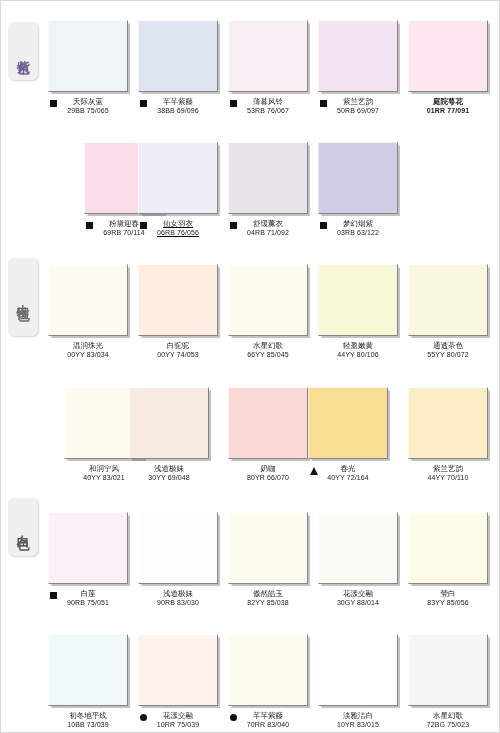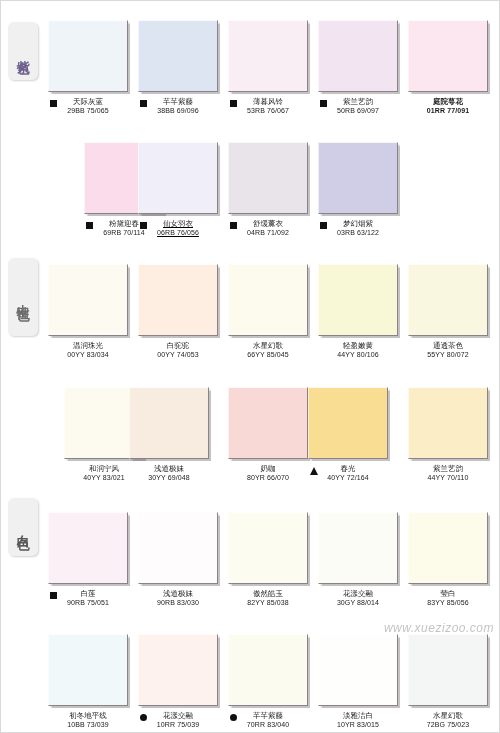--- a/index.html
+++ b/index.html
@@ -353,14 +353,13 @@
         <div class="cell" style="left: 360px;">
           <div class="chip" style="background: rgb(244, 246, 245);"></div>
           <div class="label">
             <div class="name">水星幻歌</div>
             <div class="code">72BG  75/023</div>
           </div>
         </div>
       </div>
     </div>
 
-  <div class="watermark">www.xuezizoo.com</div>
 </div>
 
 </body></html>

